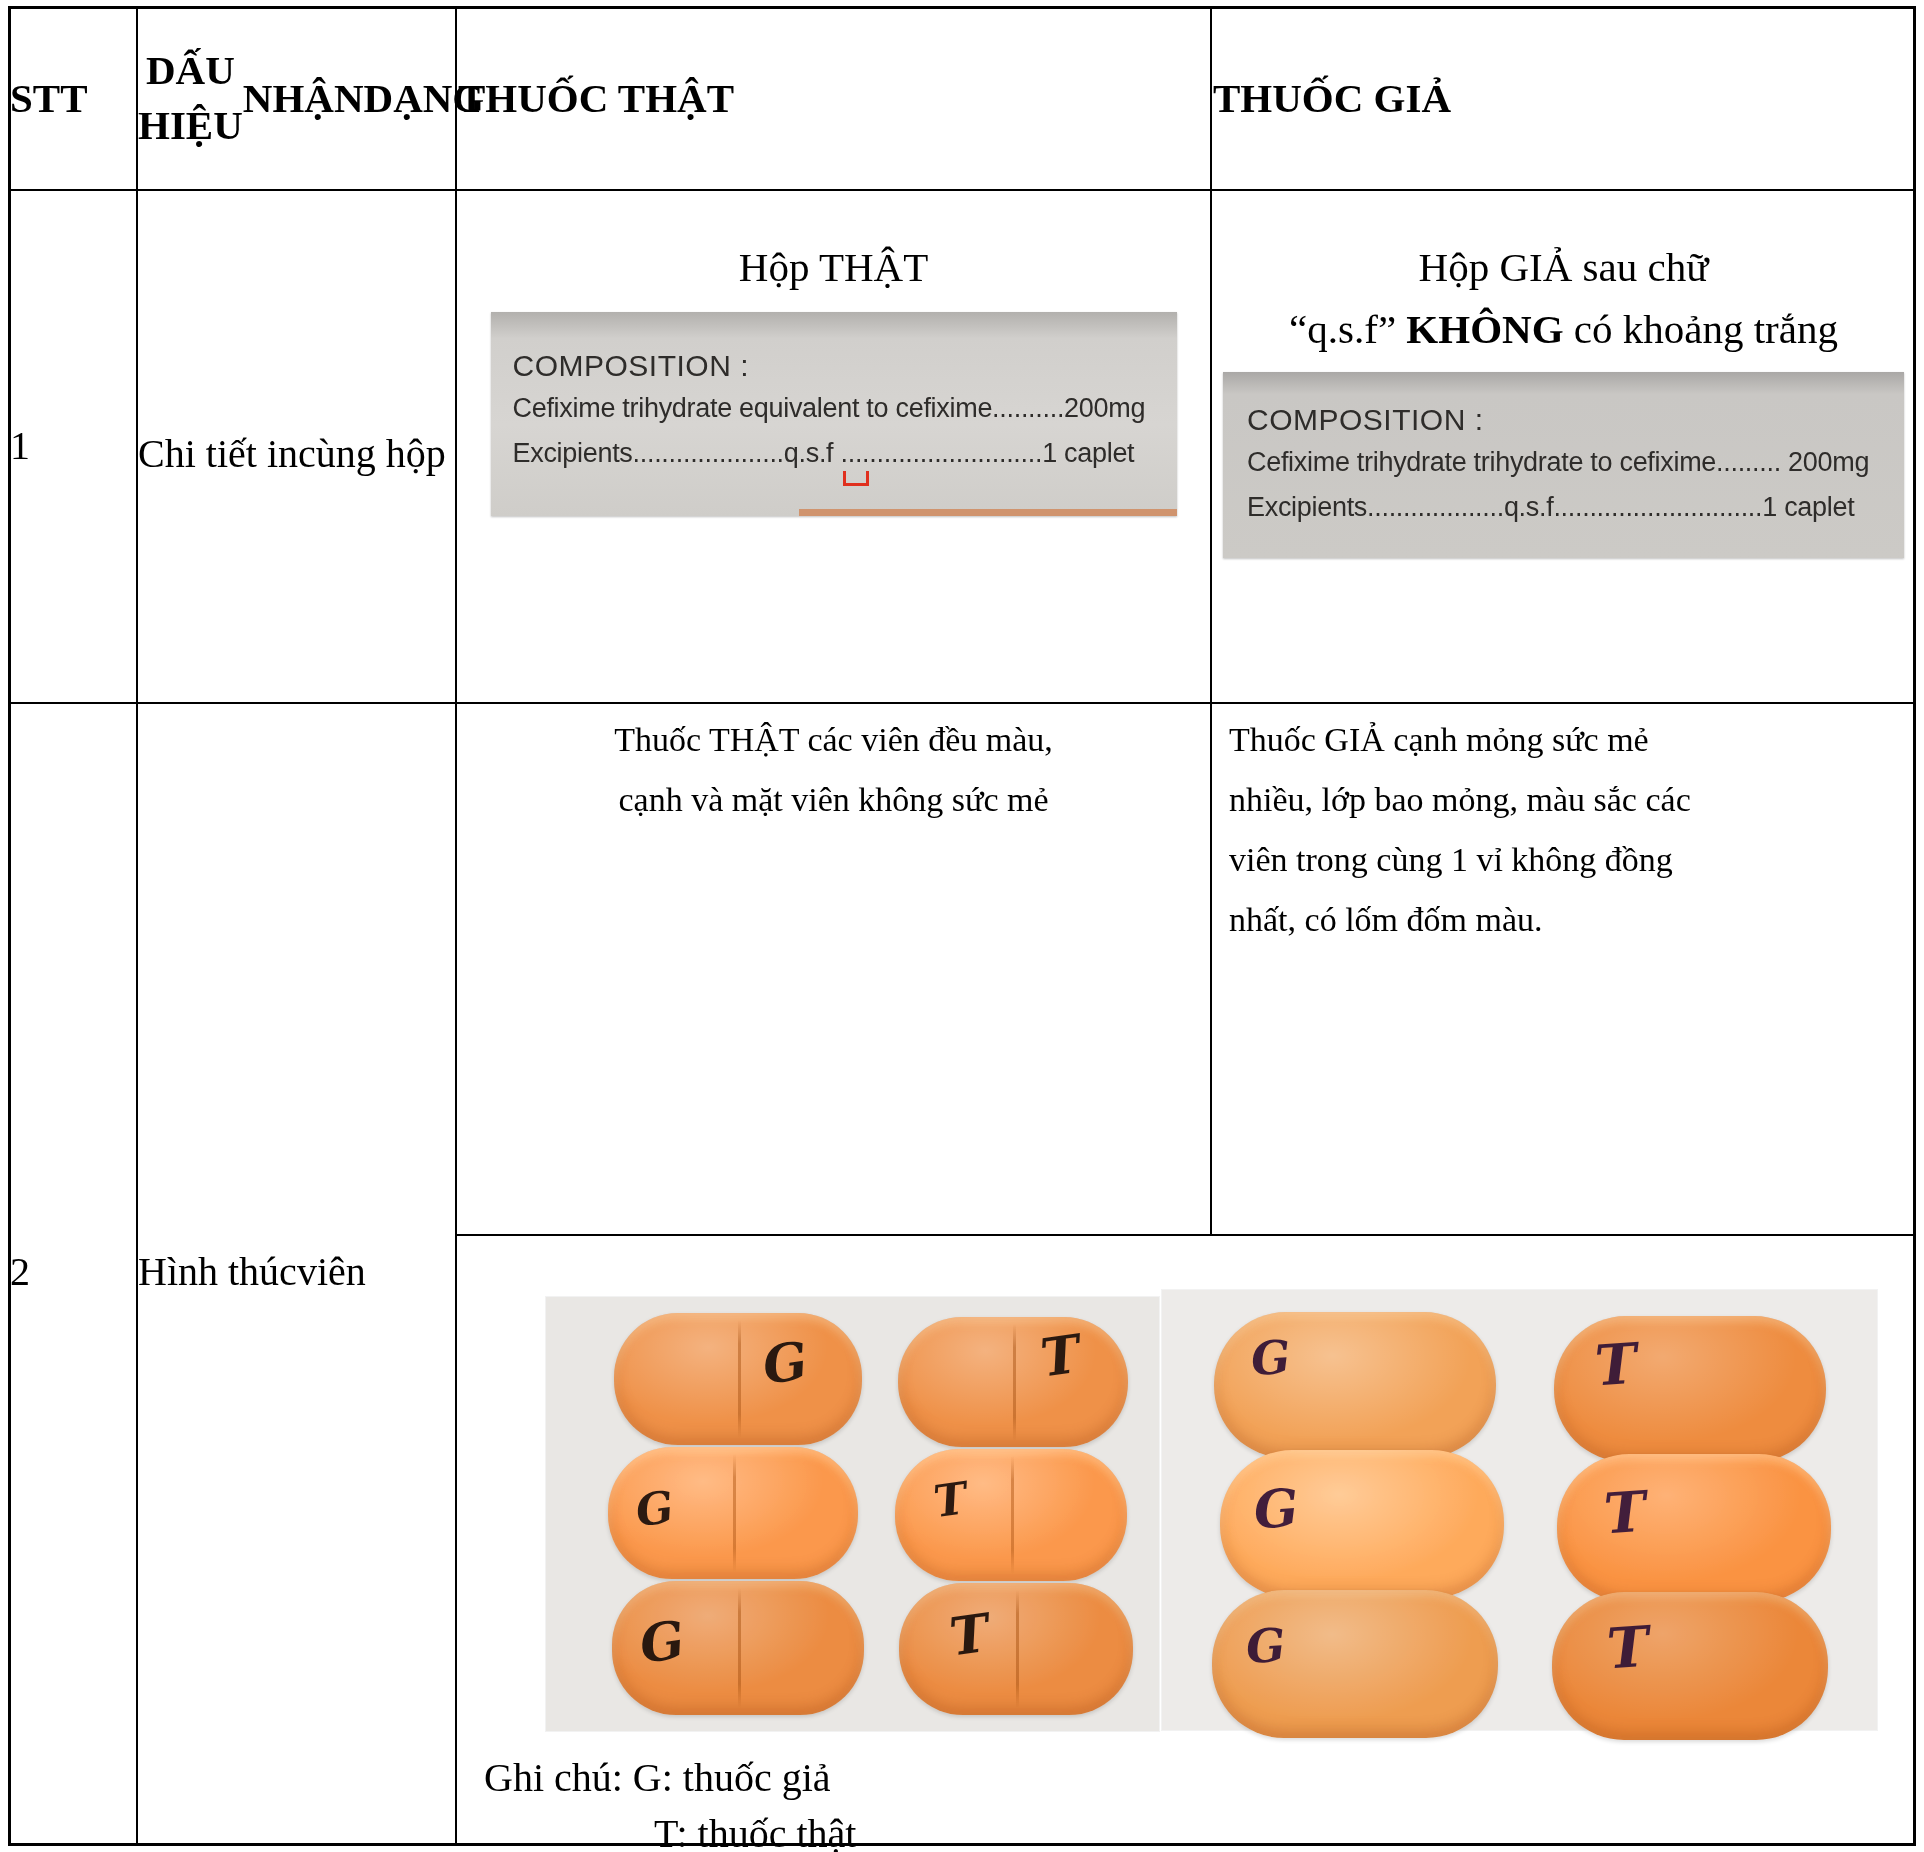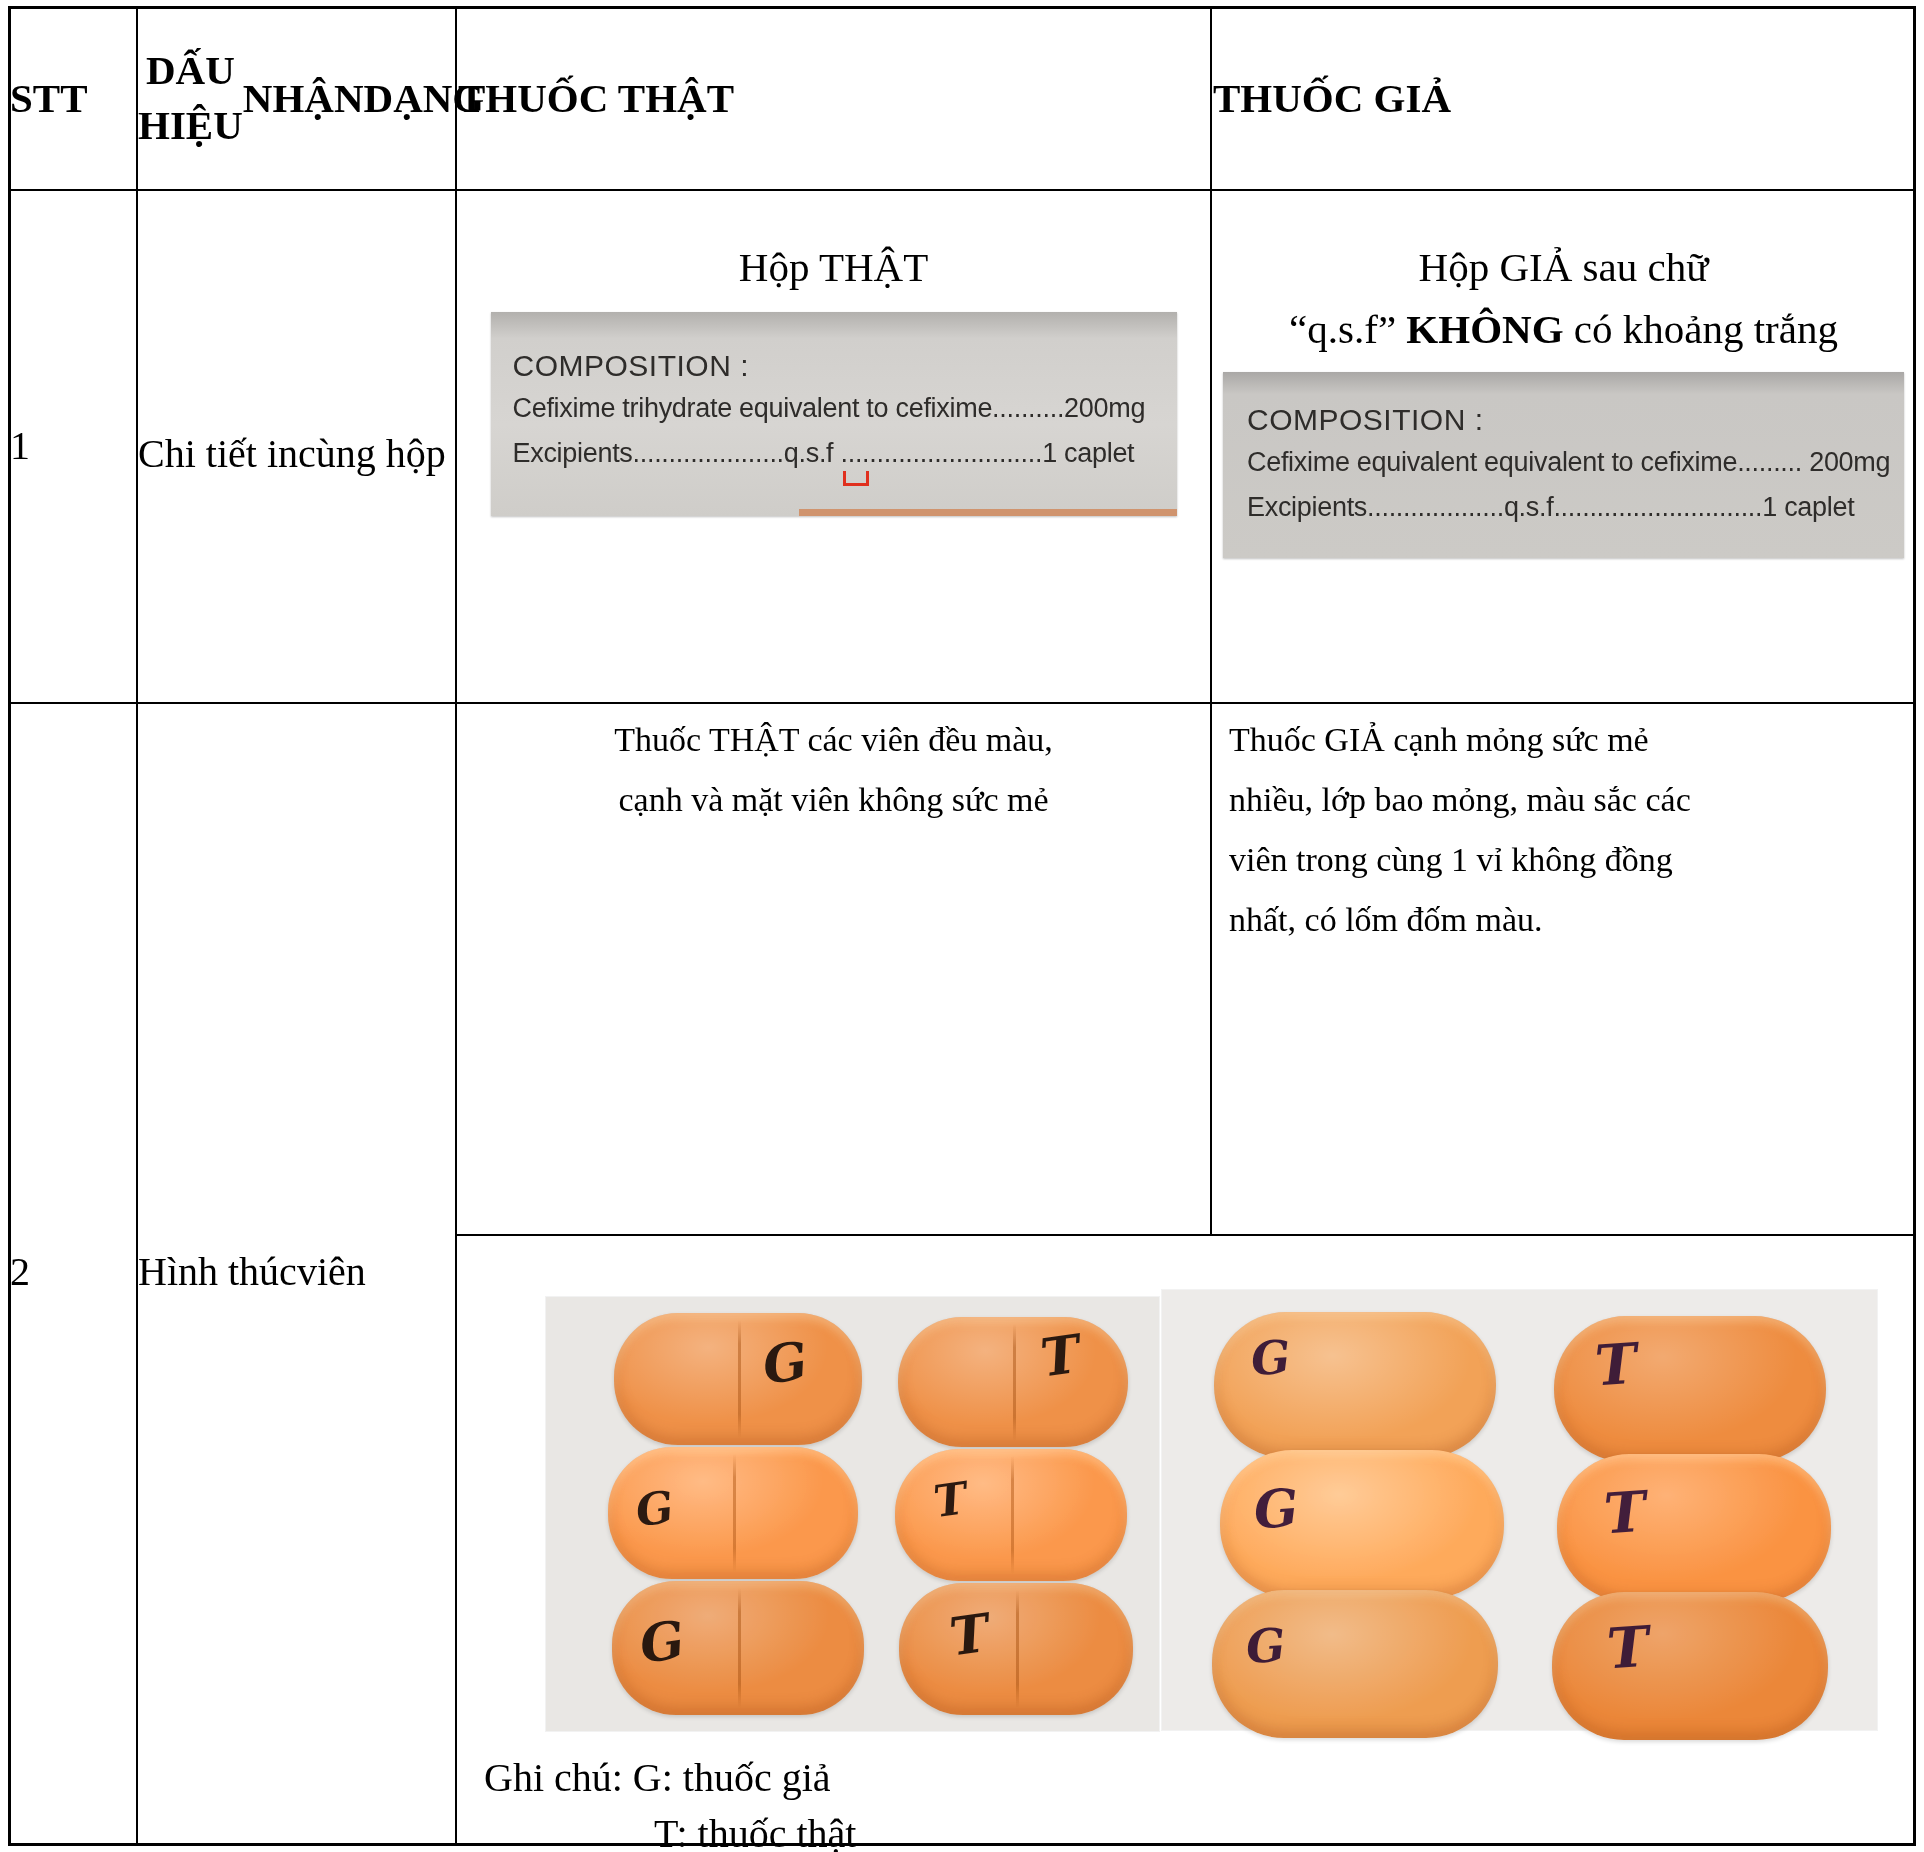--- a/index.html
+++ b/index.html
@@ -106,21 +106,21 @@
     </div>
   </div>
 
   <div class="cell" style="left:1213px;top:192px;width:701px;height:509px;padding-top:44px;">
     <div class="box-head">
       <div>Hộp GIẢ sau chữ</div>
       <div><span>“q.s.f” </span><b>KHÔNG</b><span> có khoảng trắng</span></div>
     </div>
     <div class="comp-label l2">
       <div class="lbl-h">COMPOSITION :</div>
-      <div class="lbl-l">Cefixime equivalent equivalent to cefixime......... 200mg</div>
+      <div class="lbl-l">Cefixime trihydrate trihydrate to cefixime......... 200mg</div>
       <div class="lbl-l">Excipients...................q.s.f.............................1 caplet</div>
     </div>
   </div>
 
   <div class="cell center body-txt" style="left:10px;top:704px;width:126px;height:1136px;">
     <div>2</div>
   </div>
   <div class="cell center body-txt" style="left:138px;top:704px;width:316px;height:1136px;">
     <div>Hình thúc</div>
     <div>viên</div>

